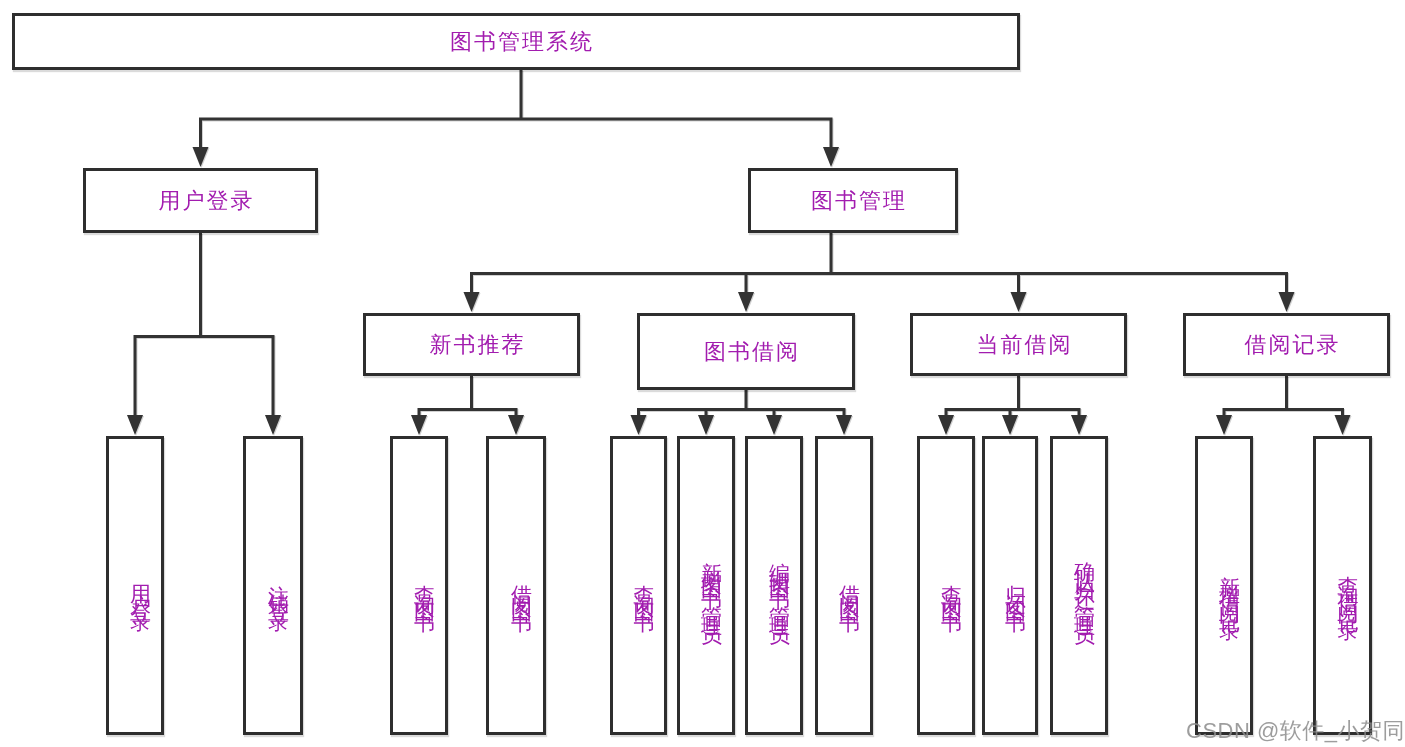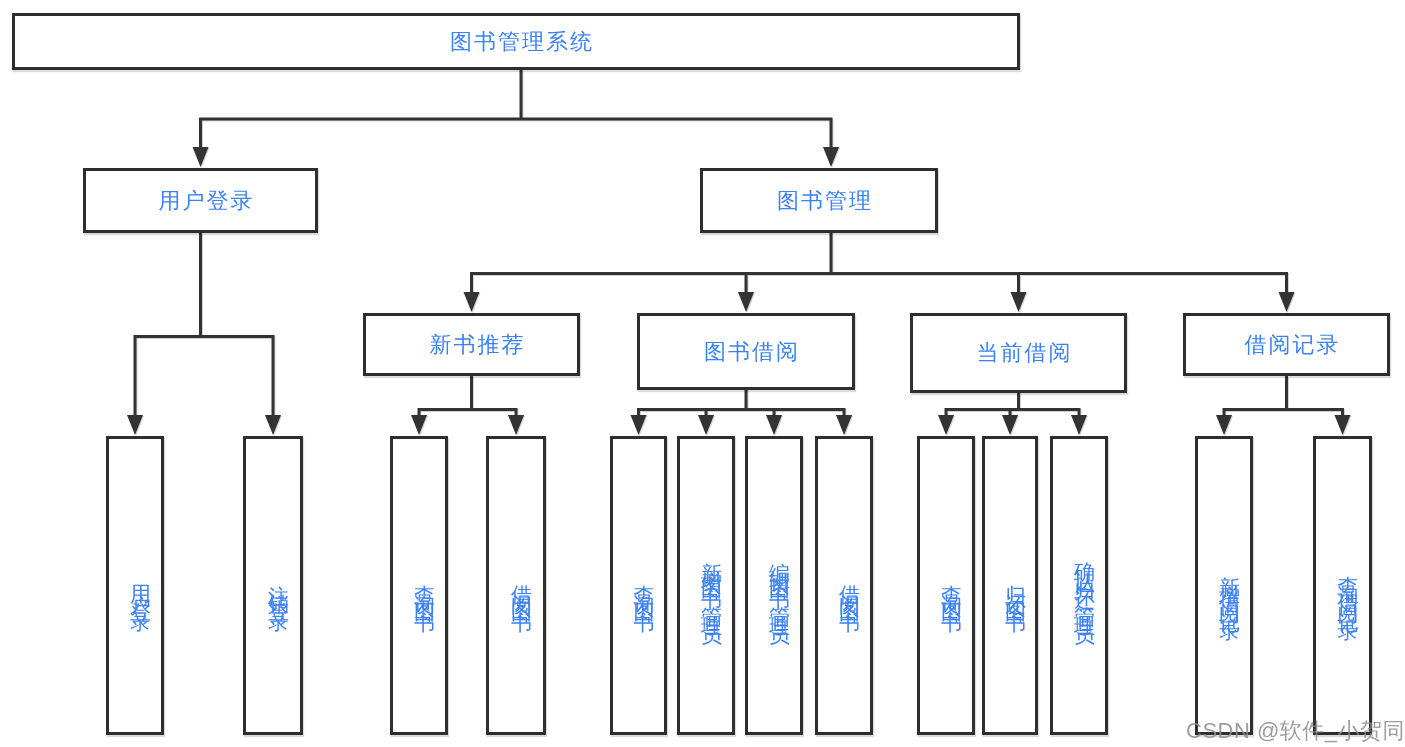--- a/index.html
+++ b/index.html
@@ -25,21 +25,21 @@
     filter: drop-shadow(1px 1.5px 0.5px rgba(0,0,0,0.18));
   }
   .node {
     position: absolute;
     box-sizing: border-box;
     border: 3px solid #2e2e2e;
     background: #ffffff;
     display: flex;
     align-items: center;
     justify-content: center;
-    color: #3b82f6;
+    color: #a21caf;
     font-size: 22px;
     letter-spacing: 2px;
     box-shadow: 1px 2px 1px rgba(0,0,0,0.14);
     padding-left: 12px;
   }
   .node.leaf {
     font-size: 21px;
   }
   .vtext {
     writing-mode: vertical-rl;
@@ -105,25 +105,25 @@
       <polygon points="1002,415 1018,415 1010,435"></polygon>
       <polygon points="1071,415 1087,415 1079,435"></polygon>
       <polygon points="1216,415 1232,415 1224,435"></polygon>
       <polygon points="1334.5,415 1350.5,415 1342.5,435"></polygon>
     </g>
   </svg>
 
   <div class="node" style="left:12px; top:13px; width:1008px; height:57px;">图书管理系统</div>
 
   <div class="node" style="left:83px; top:168px; width:235px; height:65px;">用户登录</div>
-  <div class="node" style="left:700px; top:168px; width:238px; height:65px;">图书管理</div>
+  <div class="node" style="left:748px; top:168px; width:210px; height:65px;">图书管理</div>
 
   <div class="node" style="left:363px; top:313px; width:217px; height:63px;">新书推荐</div>
   <div class="node" style="left:637px; top:313px; width:218px; height:77px;">图书借阅</div>
-  <div class="node" style="left:910px; top:313px; width:217px; height:80px;">当前借阅</div>
+  <div class="node" style="left:910px; top:313px; width:217px; height:63px;">当前借阅</div>
   <div class="node" style="left:1183px; top:313px; width:207px; height:63px;">借阅记录</div>
 
   <div class="node leaf" style="left:106px; top:436px; width:58px; height:299px;">
     <span class="vtext">用户登录</span>
   </div>
   <div class="node leaf" style="left:243px; top:436px; width:60px; height:299px;">
     <span class="vtext">注销登录</span>
   </div>
 
   <div class="node leaf" style="left:390px; top:436px; width:58px; height:299px;">

